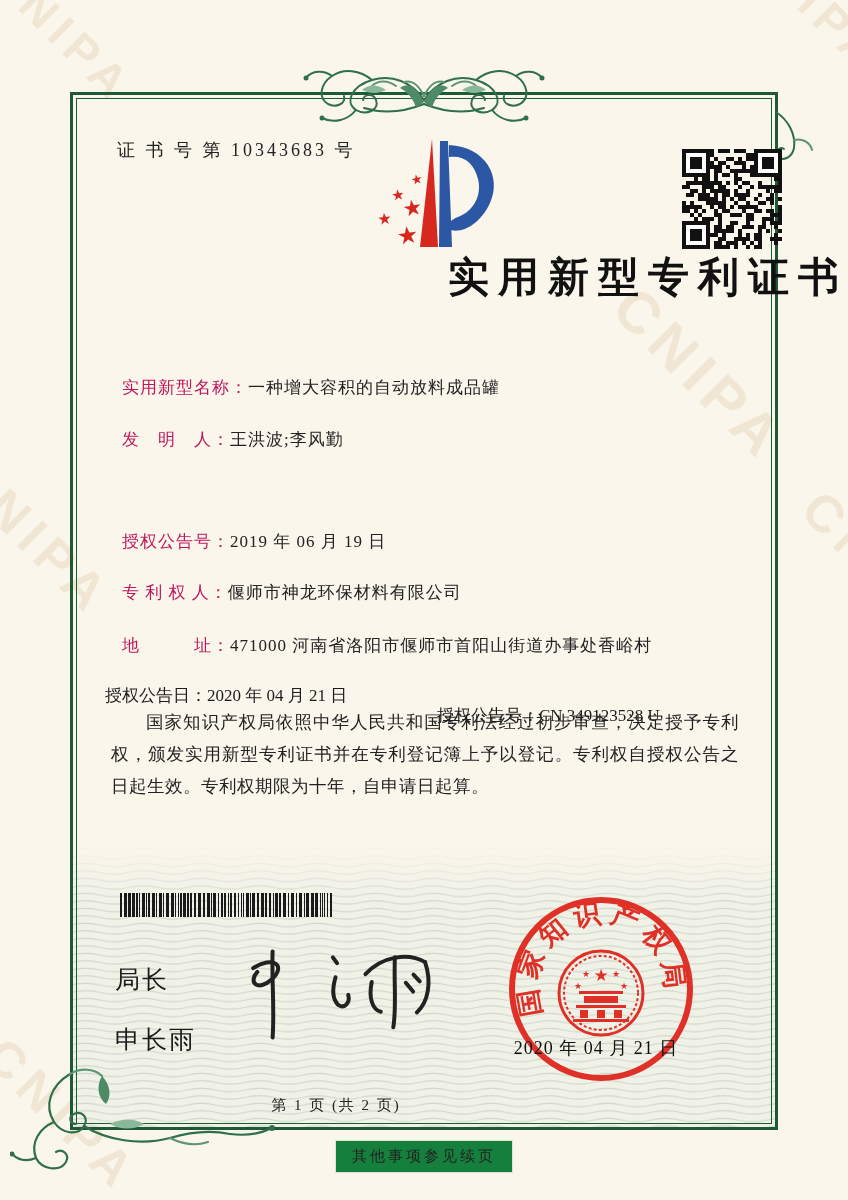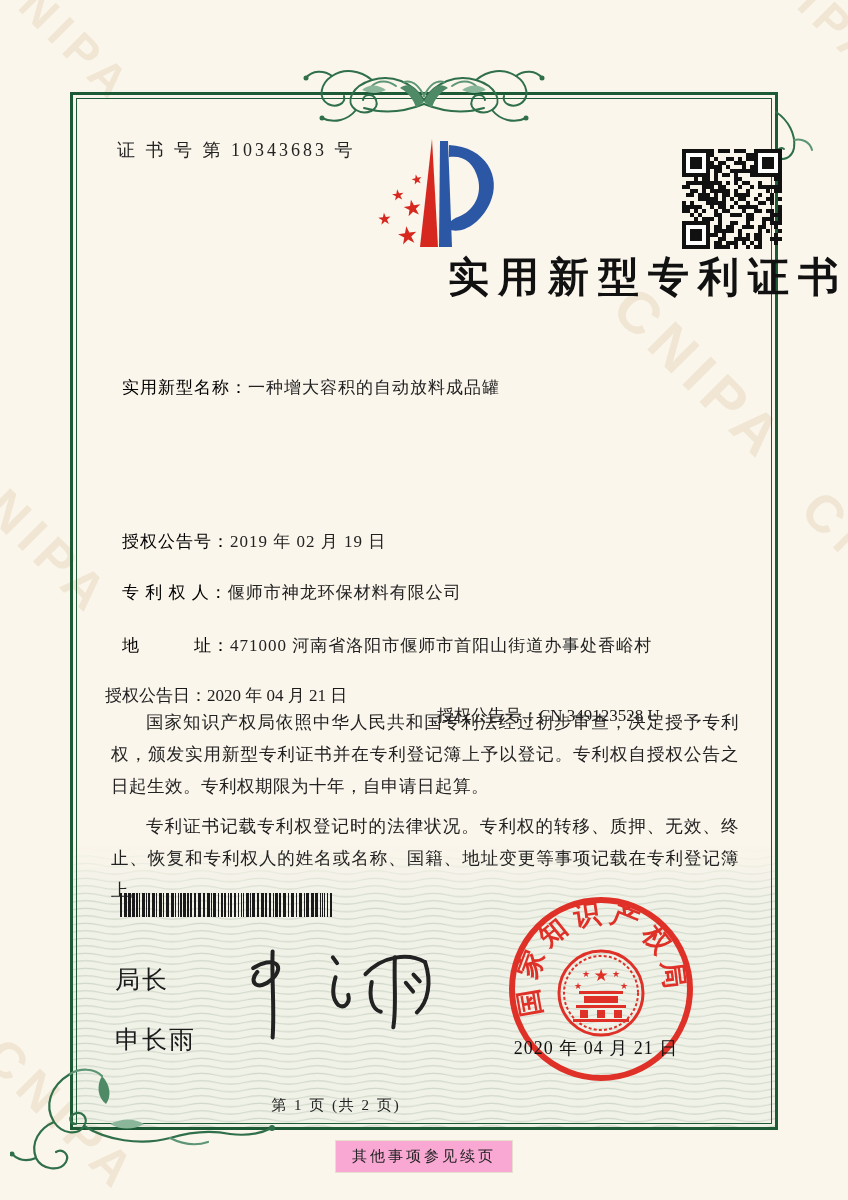--- a/index.html
+++ b/index.html
@@ -46,21 +46,21 @@
     font-size:18px; letter-spacing:3px; white-space:pre; color:#222;margin-left:12px;
   }
   .logo{position:absolute; left:352px; top:133px; width:150px; height:120px; z-index:5;}
   .qr{position:absolute; left:682px; top:149px; width:100px; height:100px; z-index:5;}
   .title{
     position:absolute; left:0; top:250px; width:848px; text-align:right; z-index:5;
     font-size:41px; font-weight:700; letter-spacing:9px; color:#111; white-space:pre;
   }
   
   .frow{position:absolute; left:105px; z-index:5; font-size:17px; white-space:pre;}
-  .frow .lbl{display:inline-block; letter-spacing:1px; color:#000000;text-align:center;}
+  .frow .lbl{display:inline-block; letter-spacing:1px; color:#be185d;text-align:center;}
   .frow .val{letter-spacing:1px; color:#222;}
   .r1{top:356px;} .r2{top:408px;} .r3{top:459px;} .r4{top:510px;}
   .r5{top:561px;} .r6{top:614px;}
   .grant{position:absolute; top:664px; left:0; width:760px; z-index:5; font-size:17px; white-space:pre;}
   .grant .g1{position:absolute; left:105px;}
   .grant .g2{position:absolute; left:437px;}
   
   .body-text{
     position:absolute; left:103px; top:698px; width:644px; z-index:5;
     font-size:17.5px; line-height:1.83; text-align:justify; color:#222;
@@ -78,21 +78,21 @@
     position:absolute; left:500px; top:1036px; width:192px; z-index:6; text-align:center;
     font-size:18px; letter-spacing:1px; color:#111; white-space:pre;
   }
   .page-info{
     position:absolute; left:0; top:1096px; width:672px; text-align:center; z-index:5;
     font-size:15px; letter-spacing:2px; white-space:pre; color:#222;
   }
   .footer-note{
     position:absolute; left:50%; top:1140px; transform:translateX(-50%); z-index:5;
     font-size:15px; letter-spacing:3px; padding:6px 16px; color:#222;
-    background:#f9a8d4; border:1px solid #e7dfce; white-space:pre;
+    background:#15803d; border:1px solid #e7dfce; white-space:pre;
   }
 </style>
 </head>
 <body>
 
 <div class="page">
 
   <div class="wm wm1">CNIPA</div>
   <div class="wm wm2">CNIPA</div>
   <div class="wm wm3">CNIPA</div>
@@ -430,38 +430,40 @@
       <rect x="16" y="24" width="1" height="1" fill="#111"></rect>
       <rect x="18" y="24" width="1" height="1" fill="#111"></rect>
       <rect x="19" y="24" width="1" height="1" fill="#111"></rect>
     </svg>
 
   <div class="title">实用新型专利证书</div>
 
   <div class="frow r1">
     <span class="lbl">实用新型名称：</span><span class="val">一种增大容积的自动放料成品罐</span>
   </div>
+  <div class="frow r2">
+    <span class="lbl">发　明　人：</span><span class="val">王洪波;李风勤</span>
+  </div>
   <div class="frow r4">
-    <span class="lbl">授权公告号：</span><span class="val">2019 年 02 月 19 日</span>
+    <span class="lbl">授权公告号：</span><span class="val">2019 年 06 月 19 日</span>
   </div>
   <div class="frow r5">
     <span class="lbl">专 利 权 人：</span><span class="val">偃师市神龙环保材料有限公司</span>
   </div>
   <div class="frow r6">
     <span class="lbl">地　　　址：</span><span class="val">471000 河南省洛阳市偃师市首阳山街道办事处香峪村</span>
   </div>
 
   <div class="grant">
     <span class="g1"><span>授权公告日：</span><span>2020 年 04 月 21 日</span></span>
     <span class="g2"><span>授权公告号：</span><span>CN 349123528 U</span></span>
   </div>
 
   <div class="body-text">
     <p>国家知识产权局依照中华人民共和国专利法经过初步审查，决定授予专利权，颁发实用新型专利证书并在专利登记簿上予以登记。专利权自授权公告之日起生效。专利权期限为十年，自申请日起算。</p>
-    <p>专利证书记载专利权登记时的法律状况。专利权的转移、质押、无效、终止、恢复和专利权人的姓名或名称、国籍、地址变更等事项记载在专利登记簿上。</p>
   </div>
 
   <svg class="barcode" id="barcode-svg" viewBox="0 0 216 24" preserveAspectRatio="none" xmlns="http://www.w3.org/2000/svg">
       <rect x="0" y="0" width="2" height="24" fill="#1a1a1a"></rect>
       <rect x="4" y="0" width="3" height="24" fill="#1a1a1a"></rect>
       <rect x="8" y="0" width="3" height="24" fill="#1a1a1a"></rect>
       <rect x="12" y="0" width="3" height="24" fill="#1a1a1a"></rect>
       <rect x="16" y="0" width="2" height="24" fill="#1a1a1a"></rect>
       <rect x="19" y="0" width="1" height="24" fill="#1a1a1a"></rect>
       <rect x="22" y="0" width="3" height="24" fill="#1a1a1a"></rect>

